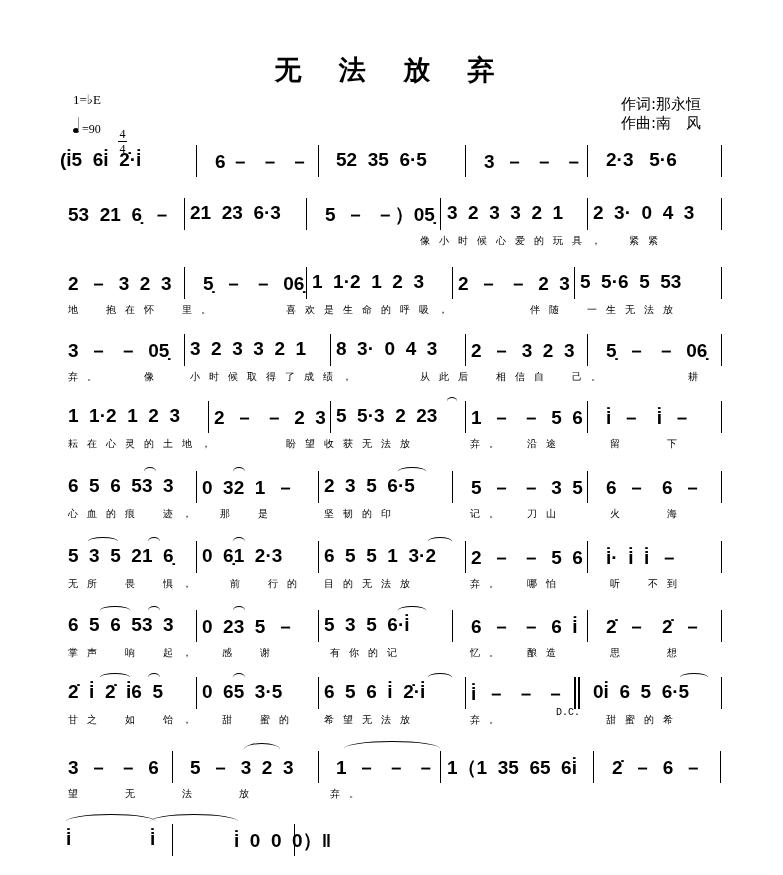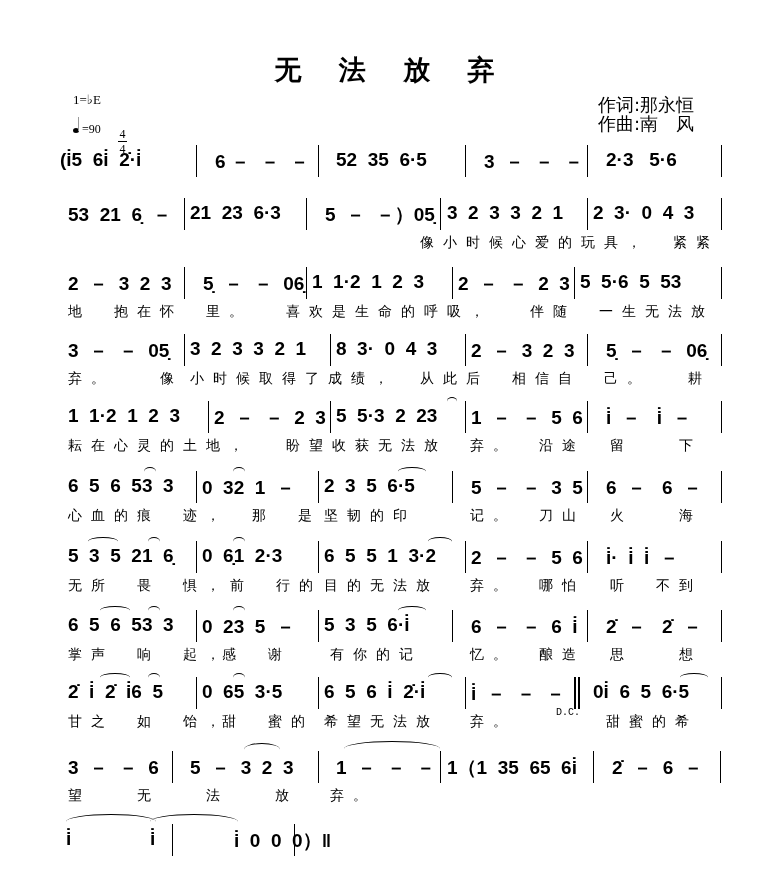--- a/index.html
+++ b/index.html
@@ -6,28 +6,28 @@
   body{width:783px;height:875px;position:relative;overflow:hidden;
        font-family:"Liberation Sans",sans-serif;color:#000;}
   .title{position:absolute;left:0;width:783px;top:52px;text-align:center;
          font-family:"DejaVu Serif",serif;font-weight:bold;font-size:27px;letter-spacing:14px;}
   .key{position:absolute;left:73px;top:92px;font-family:"Liberation Serif",serif;font-size:13px;}
   .key .frac{position:absolute;left:37px;top:-4px;font-size:12px;line-height:12px;text-align:center;}
   .key .frac .bar{display:block;width:9px;border-top:1px solid #000;margin:1px 0;}
   .tempo{position:absolute;left:73px;top:122px;font-family:"Liberation Serif",serif;font-size:12px;}
   .tempo .note{display:inline-block;width:6px;height:5px;background:#000;border-radius:50%;margin-right:3px;position:relative;}
   .tempo .note:after{content:"";position:absolute;right:0;bottom:2px;width:1px;height:14px;background:#999;}
-  .credits{position:absolute;left:598px;top:95px;font-size:18px;line-height:19px;font-family:"DejaVu Sans",sans-serif;}
+  .credits{position:absolute;left:621px;top:95px;font-size:15px;line-height:19px;font-family:"DejaVu Sans",sans-serif;}
   .line{position:absolute;left:0;width:783px;}
   .notes{position:absolute;left:0;top:0;height:30px;width:679px;}
   .n{position:absolute;top:0;font-weight:bold;font-size:19px;font-family:"Liberation Sans",sans-serif;white-space:pre;}
   .bl{position:absolute;top:-4px;width:2px;height:32px;background:#000;}
   .bl.thin{width:1px;}
   .lyr{position:absolute;left:0;top:32px;height:20px;width:783px;}
-  .ly{position:absolute;font-family:"DejaVu Sans",sans-serif;font-size:14px;letter-spacing:9px;white-space:pre;}
+  .ly{position:absolute;font-family:"DejaVu Sans",sans-serif;font-size:10px;letter-spacing:9px;white-space:pre;}
   .dc{position:absolute;font-family:"Liberation Mono",monospace;font-size:10px;}
   .tie{position:absolute;border-top:1.5px solid #000;border-radius:50% 50% 0 0;height:8px;}
 </style>
 </head>
 <body>
 
 <div class="title">无 法 放 弃</div>
 
 <div class="key">
   <span>1=♭E</span>

